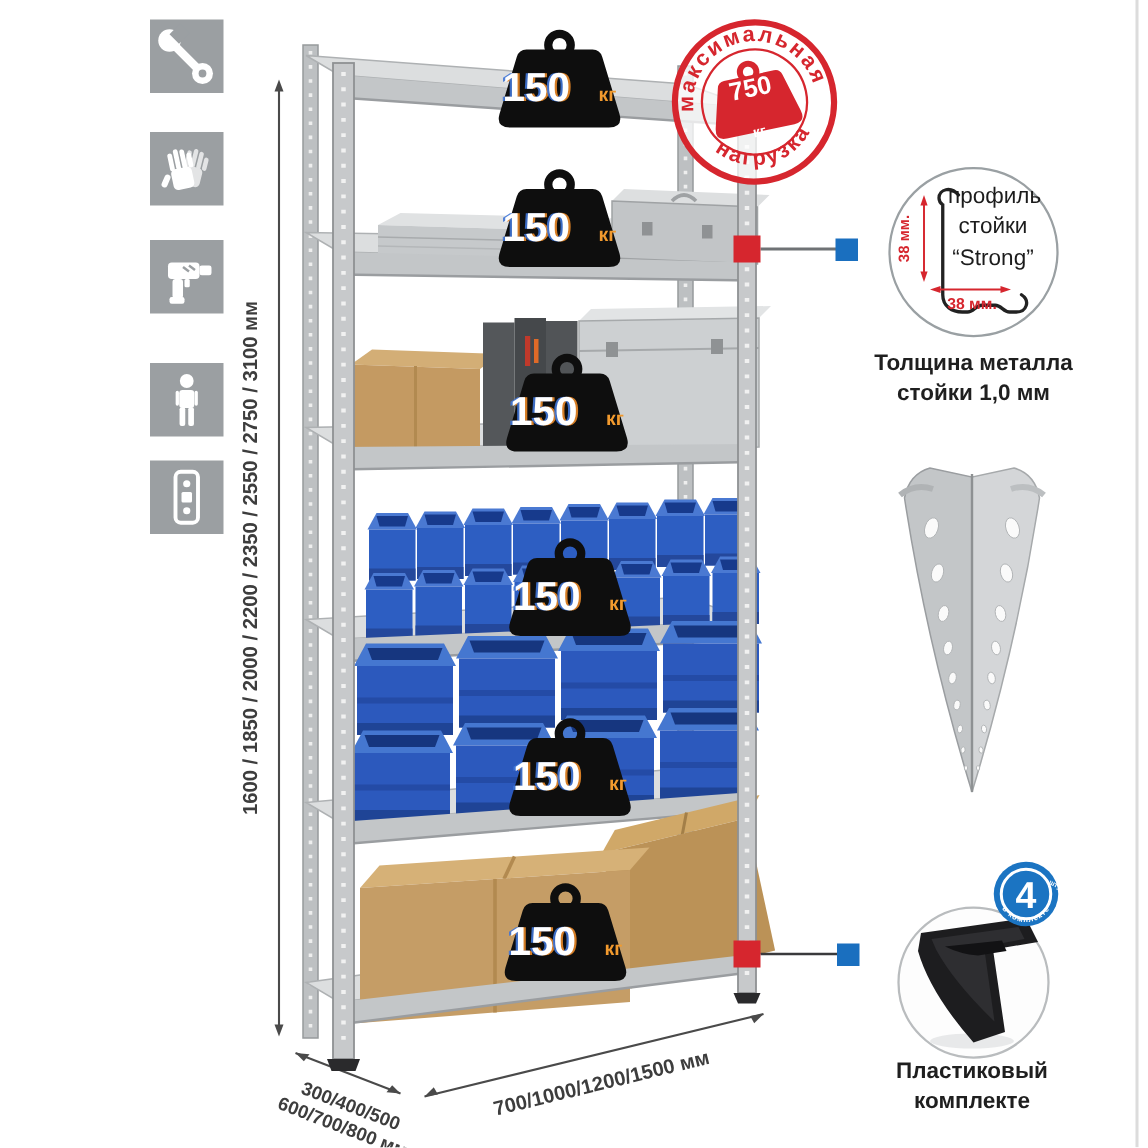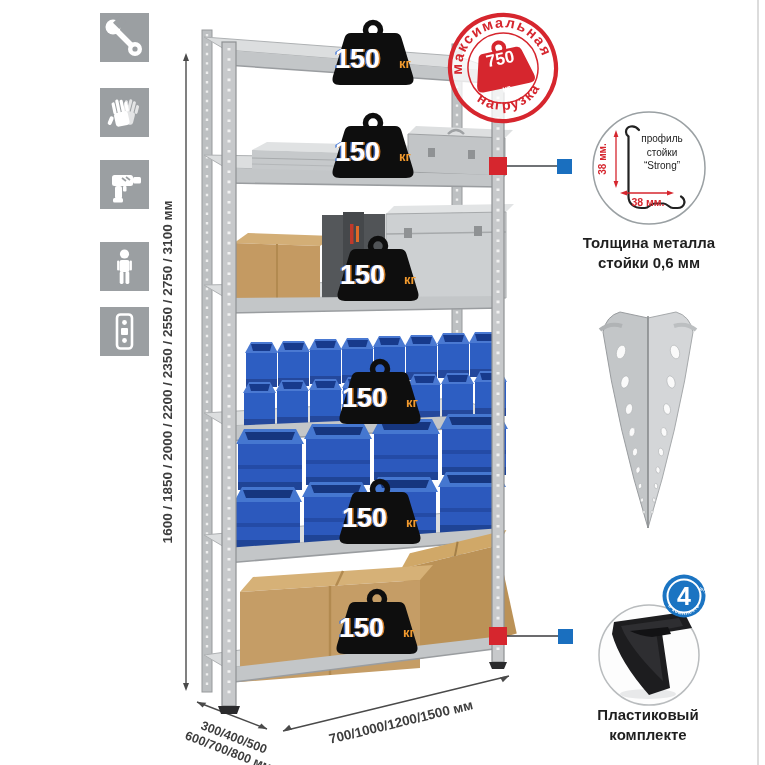--- a/index.html
+++ b/index.html
@@ -11,21 +11,21 @@
   .stage{position:absolute;left:0;top:0;}
   .txt{position:absolute;white-space:pre-line;text-align:center;color:#333;}
   .dim{font-weight:bold;color:#3d3d3d;}
   .weight-label{position:absolute;display:flex;align-items:baseline;gap:19px;justify-content:flex-end;}
   .weight-label .val{font-size:27px;font-weight:bold;color:#ffffff;line-height:1;
       text-shadow:-1.5px 0 0 rgba(64,118,215,.9),1.5px 0 0 rgba(235,138,40,.9);}
   .weight-label .unit{font-size:13px;font-weight:bold;color:#f29a2e;line-height:1;}
   .stamp-label{color:#fff;font-weight:bold;line-height:1;}
   .stamp-label .v{font-size:17px;display:block;}
   .stamp-label .u{font-size:9.5px;display:block;margin-top:1px;}
-  .profile-note{font-size:10px;line-height:1.35;color:#1c1c1c;}
+  .profile-note{font-size:15px;line-height:1.35;color:#1c1c1c;}
   .caption{font-size:15px;font-weight:600;line-height:1.3;color:#1f1f1f;}
   svg text{font-family:"Liberation Sans",sans-serif;}
 </style>
 </head>
 <body>
 
 <div class="page">
 
   <div class="tool" style="top:13px">
     <svg width="49" height="49" viewBox="0 0 49 49">
@@ -398,19 +398,19 @@
   <div class="txt stamp-label" style="left:503px;top:72px;transform:translate(-50%,-50%) rotate(-12deg);">
     <span class="v">750</span>
     <span class="u">кг</span>
   </div>
 
   <div class="txt profile-note" style="left:662px;top:152px;width:60px;transform:translate(-50%,-50%);">профиль
 стойки
 “Strong”</div>
 
   <div class="txt caption" style="left:649px;top:252px;width:200px;transform:translate(-50%,-50%);">Толщина металла
-стойки 0,6 мм</div>
+стойки 1,0 мм</div>
 
   <div class="txt caption" style="left:648px;top:724px;width:200px;transform:translate(-50%,-50%);">Пластиковый
 комплекте</div>
 
   <div class="page-edge"></div>
 </div>
 
 </body></html>

